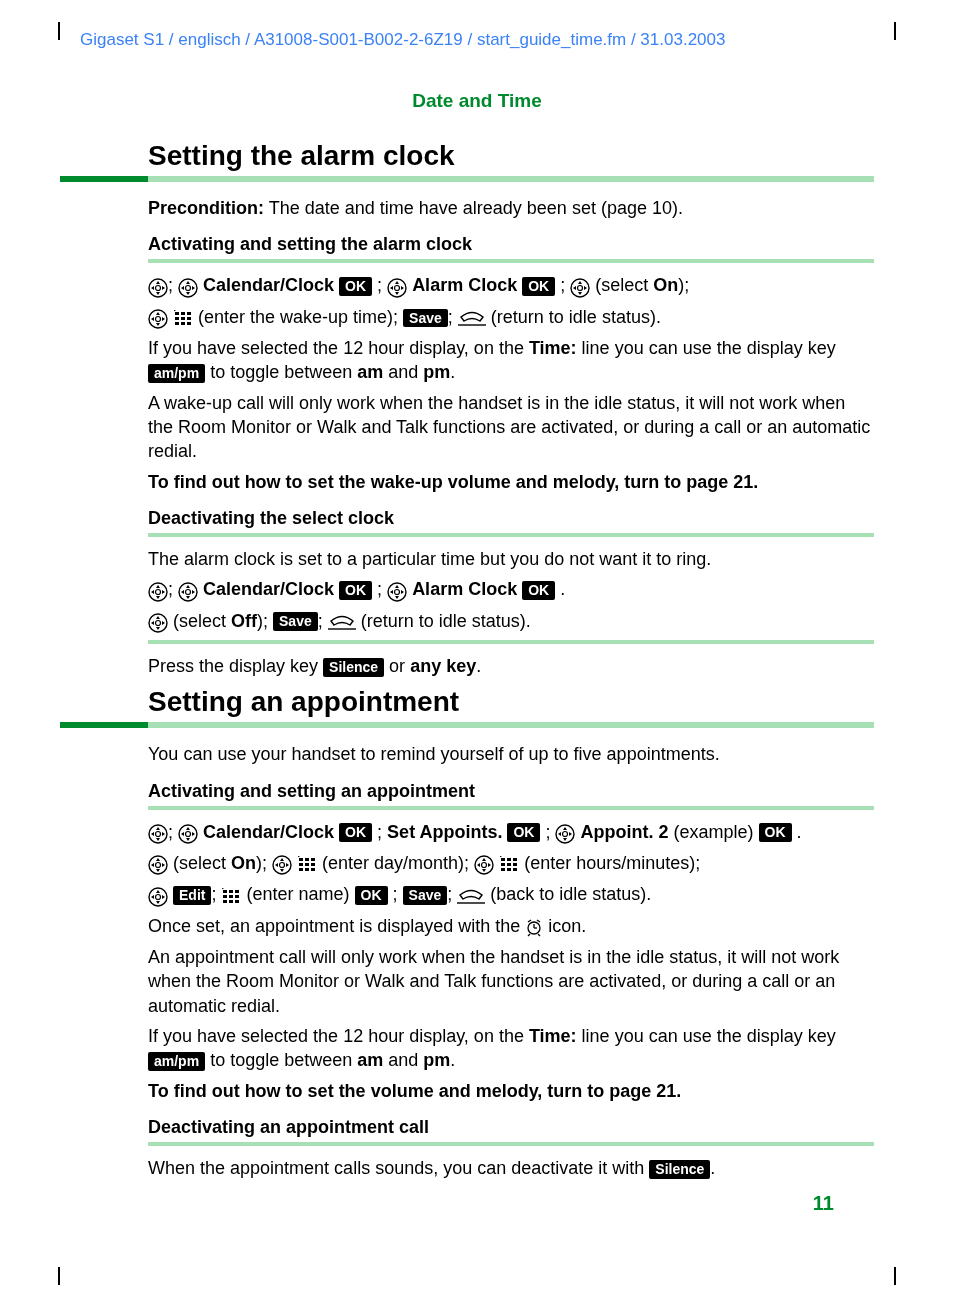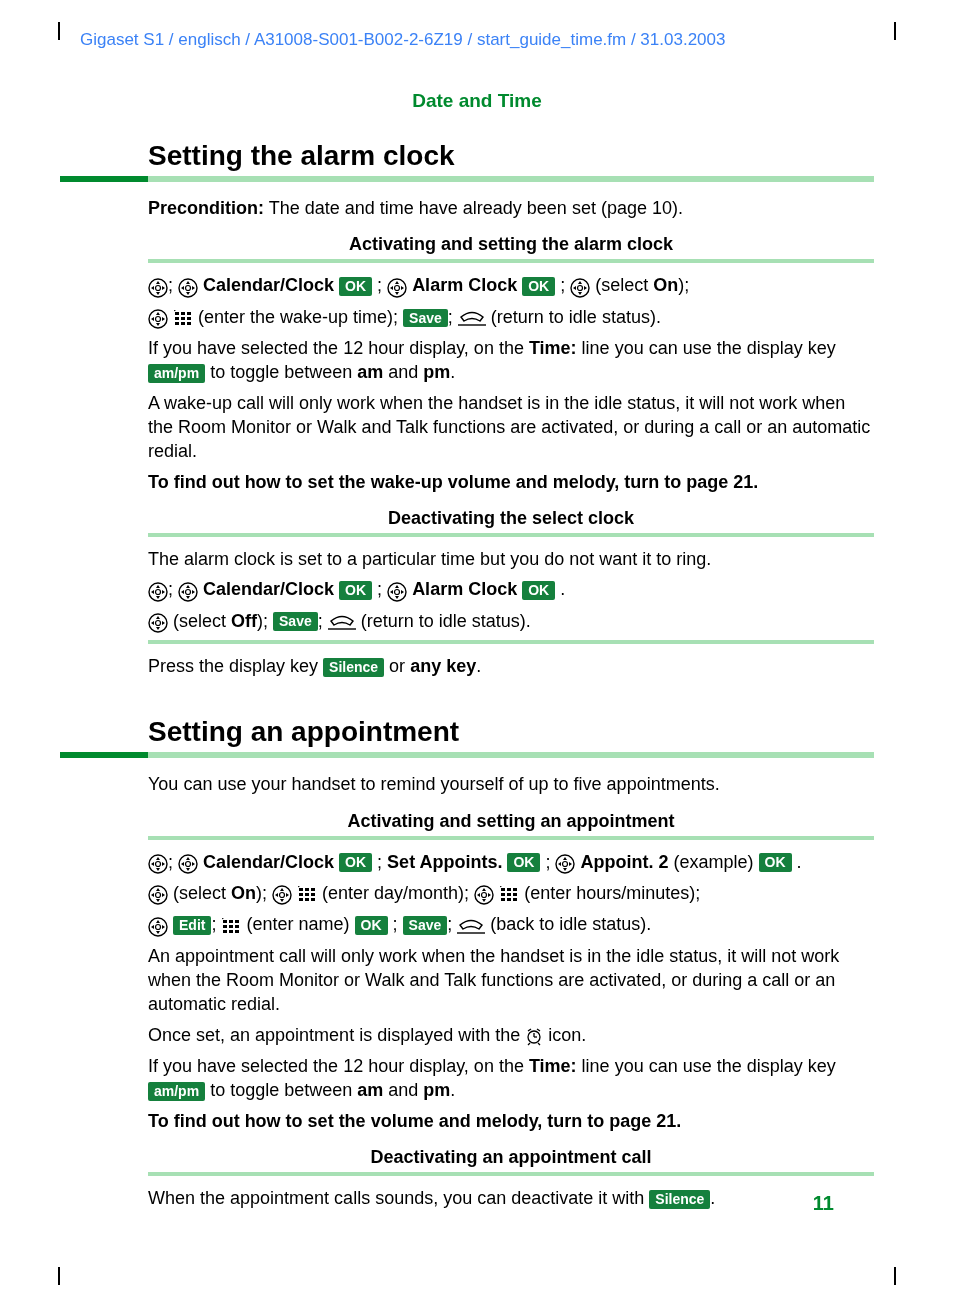--- a/index.html
+++ b/index.html
@@ -48,30 +48,29 @@
   }
   .h1-rule {
     display:flex; margin-bottom:14px;
   }
   .h1-rule .dark { width:88px; height:6px; background:#008a2e; margin-left:-88px;}
   .h1-rule .light { flex:1; height:6px; background:#a7e0b4; }
   .h2 {
     font-size: 18px;
     font-weight: bold;
     margin: 14px 0 4px 0;
-    text-align: center;
   }
   .h2-rule {
     height:4px; background:#a7e0b4; margin-bottom:10px;
   }
   p { margin: 6px 0; line-height: 1.35; }
   .bold { font-weight: bold; }
   .key {
     display:inline-block;
-    background:#15803d;
+    background:#000000;
     color:#fff;
     font-weight:bold;
     font-size:14px;
     padding:1px 6px 1px 6px;
     border-radius:2px;
     vertical-align:middle;
     line-height:1.2;
   }
   .icon {
     display:inline-block;
@@ -214,21 +213,21 @@
       <span class="icon"><svg width="28" height="16">
             <use href="#hangup"></use>
           </svg></span><span> (return to idle status).</span>
     </p>
 
     <div class="h2-rule"></div>
     <p>
       <span>Press the display key </span><span class="key">Silence</span><span> or </span><span class="bold">any key</span>.
     </p>
 
-    <div class="h1" style="margin-top:38px">Setting an appointment</div>
+    <div class="h1" style="margin-top:8px">Setting an appointment</div>
     <div class="h1-rule">
         <div class="dark"></div>
         <div class="light"></div>
       </div>
     <p>You can use your handset to remind yourself of up to five appointments.</p>
 
     <div class="h2">Activating and setting an appointment</div>
     <div class="h2-rule"></div>
     <p>
       <span class="icon"><svg width="20" height="20">
@@ -270,26 +269,26 @@
           </svg></span>
       <span class="key">Edit</span>;
       <span class="icon"><svg width="20" height="18">
             <use href="#keypad"></use>
           </svg></span><span> (enter name) </span><span class="key">OK</span> ;
       <span class="key">Save</span>;
       <span class="icon"><svg width="28" height="16">
             <use href="#hangup"></use>
           </svg></span><span> (back to idle status).</span>
     </p>
-    <p>An appointment call will only work when the handset is in the idle status, it will not work when the Room Monitor or Walk and Talk functions are activated, or during a call or an automatic redial.</p>
     <p>
       <span>Once set, an appointment is displayed with the </span><span class="icon"><svg width="18" height="20">
             <use href="#alarm-icon"></use>
           </svg></span><span> icon.</span>
     </p>
+    <p>An appointment call will only work when the handset is in the idle status, it will not work when the Room Monitor or Walk and Talk functions are activated, or during a call or an automatic redial.</p>
     <p>
       <span>If you have selected the 12 hour display, on the </span><span class="bold">Time:</span><span> line you can use the display key </span>
       <span class="key">am/pm</span><span> to toggle between </span><span class="bold">am</span><span> and </span><span class="bold">pm</span>.
     </p>
     <p class="bold">To find out how to set the volume and melody, turn to page 21.</p>
 
     <div class="h2">Deactivating an appointment call</div>
     <div class="h2-rule"></div>
     <p>
       <span>When the appointment calls sounds, you can deactivate it with </span><span class="key">Silence</span>.

